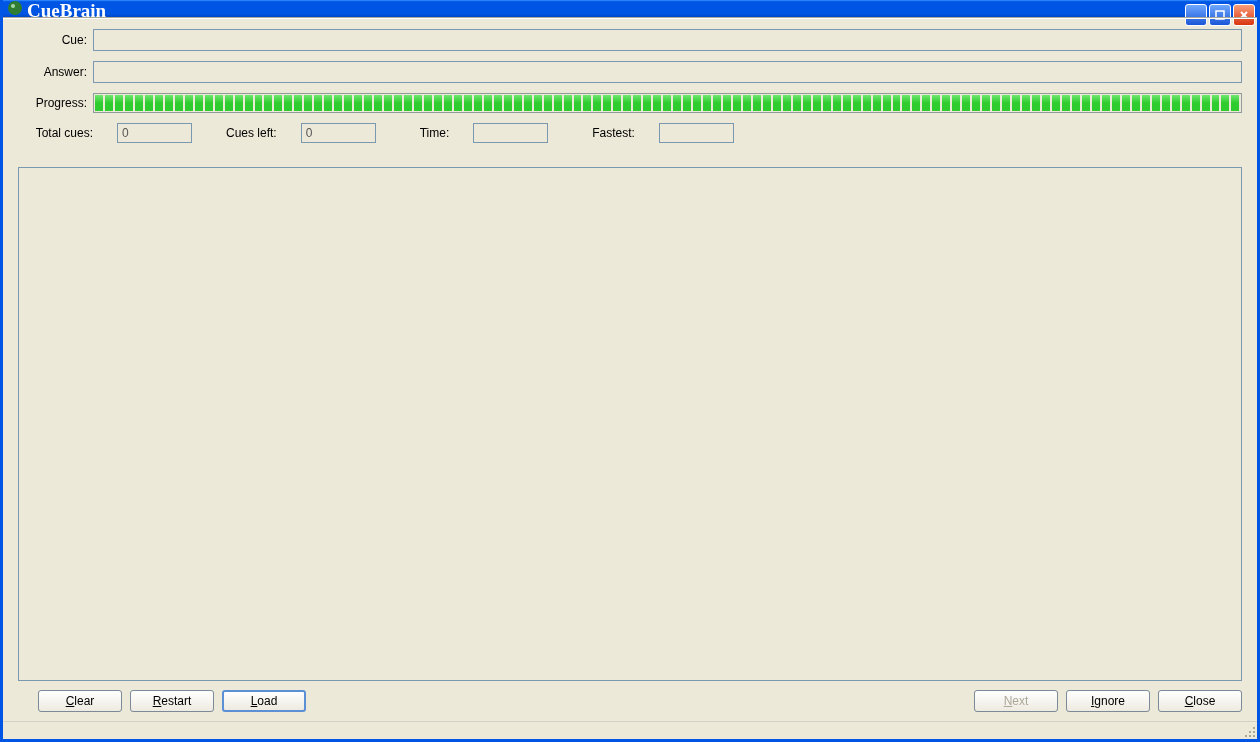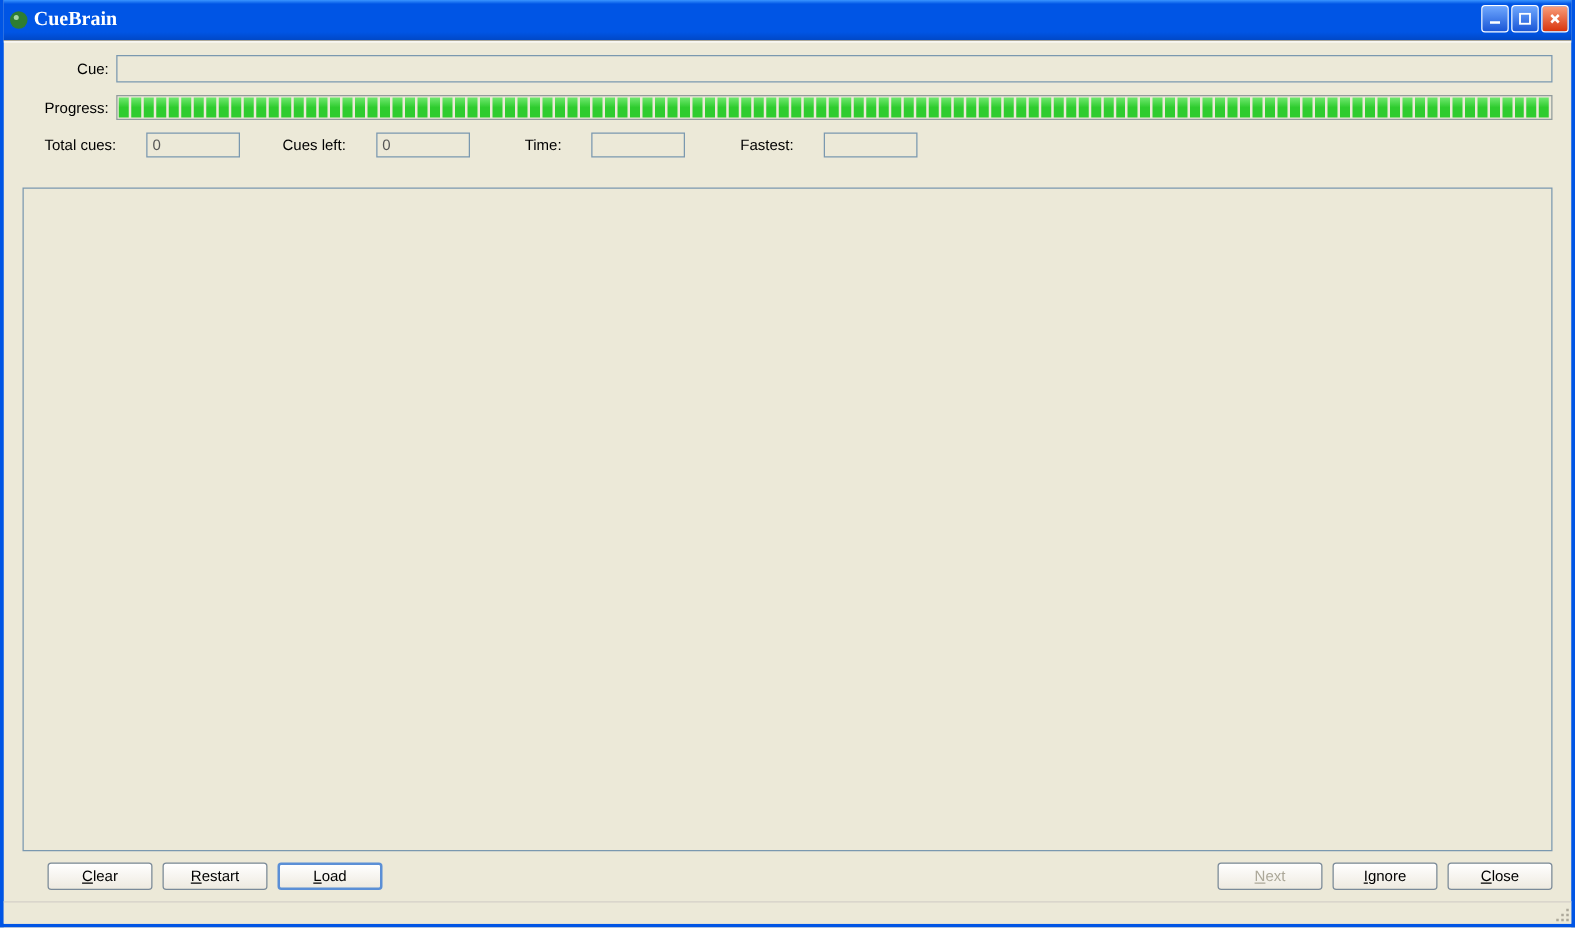--- a/index.html
+++ b/index.html
@@ -13,27 +13,27 @@
   .window {
     width: 1260px;
     height: 742px;
     border: 3px solid #0055e5;
     border-top: none;
     background: #ece9d8;
     display: flex;
     flex-direction: column;
   }
   .titlebar {
-    height: 32px;
+    height: 17px;
     background: linear-gradient(to bottom, #3a95ff 0%, #0055e5 10%, #0055e5 80%, #0048c7 100%);
     display: flex;
-    align-items: center;
+    align-items: flex-start;
     color: white;
     font-weight: bold;
-    font-size: 16px;
+    font-size: 19px;
     padding-left: 4px;
   }
   .titlebar .icon {
     width: 16px;
     height: 16px;
     margin-right: 4px;
     display: inline-flex;
     align-items: center;
     justify-content: center;
   }
@@ -217,20 +217,24 @@
 
   <div class="separator"></div>
 
   <div class="content">
 
     <div class="form-row">
       <div class="label">Cue:</div>
       <div class="text-field"></div>
     </div>
 
+    <div class="form-row">
+      <div class="label">Answer:</div>
+      <div class="text-field"></div>
+    </div>
 
     <div class="form-row">
       <div class="label">Progress:</div>
       <div class="progress-bar" id="progress-bar">
           <div class="progress-block"></div>
           <div class="progress-block"></div>
           <div class="progress-block"></div>
           <div class="progress-block"></div>
           <div class="progress-block"></div>
           <div class="progress-block"></div>

